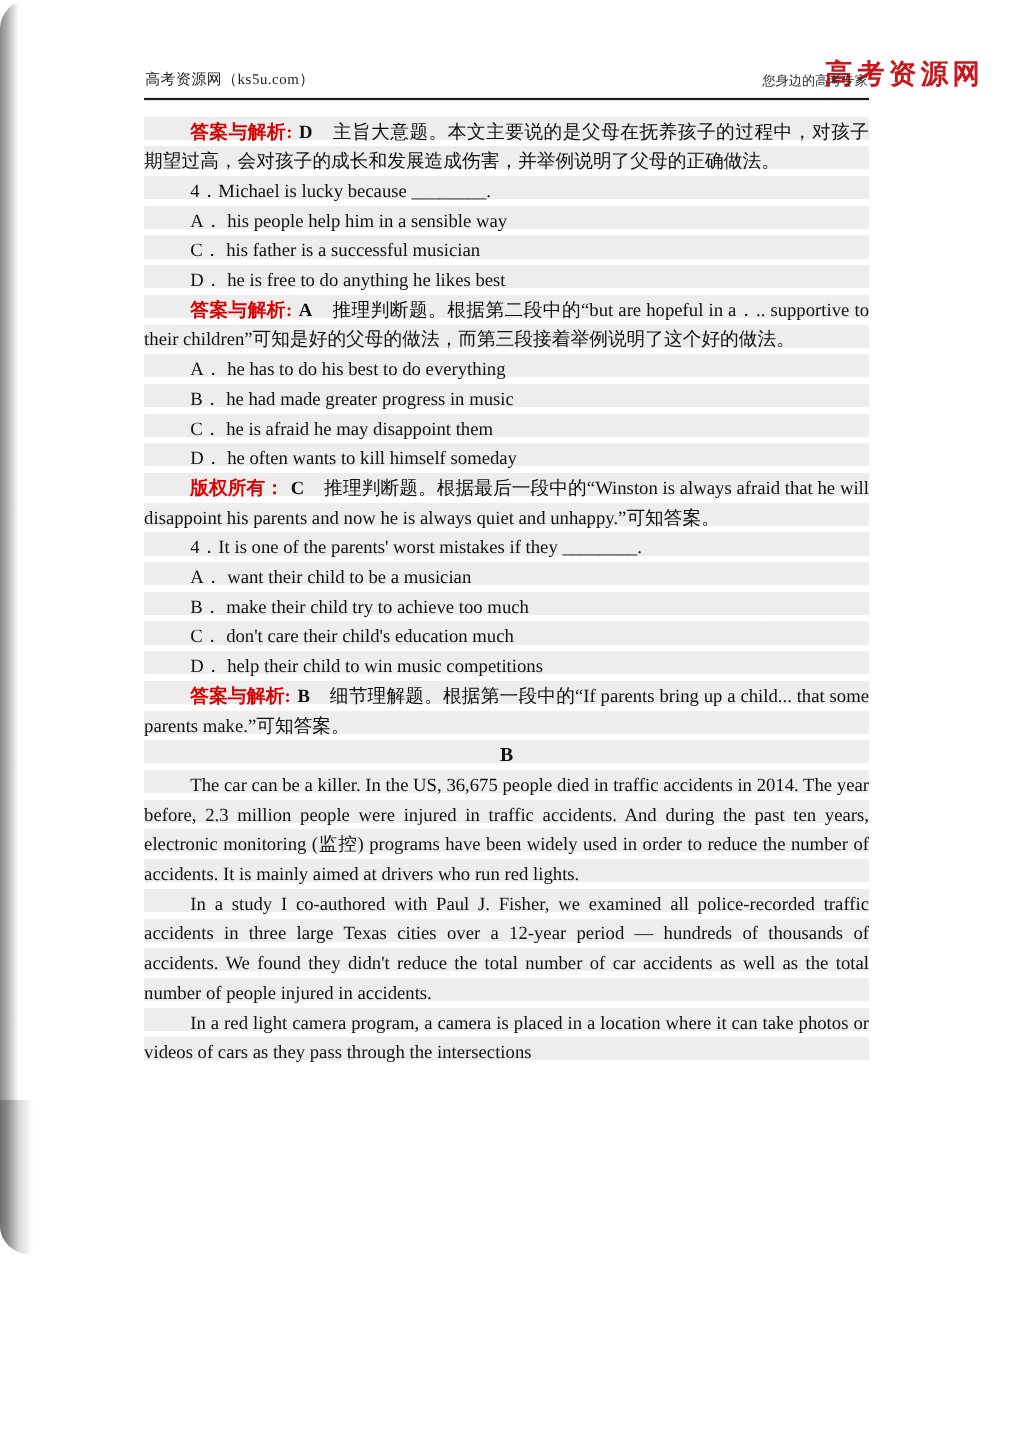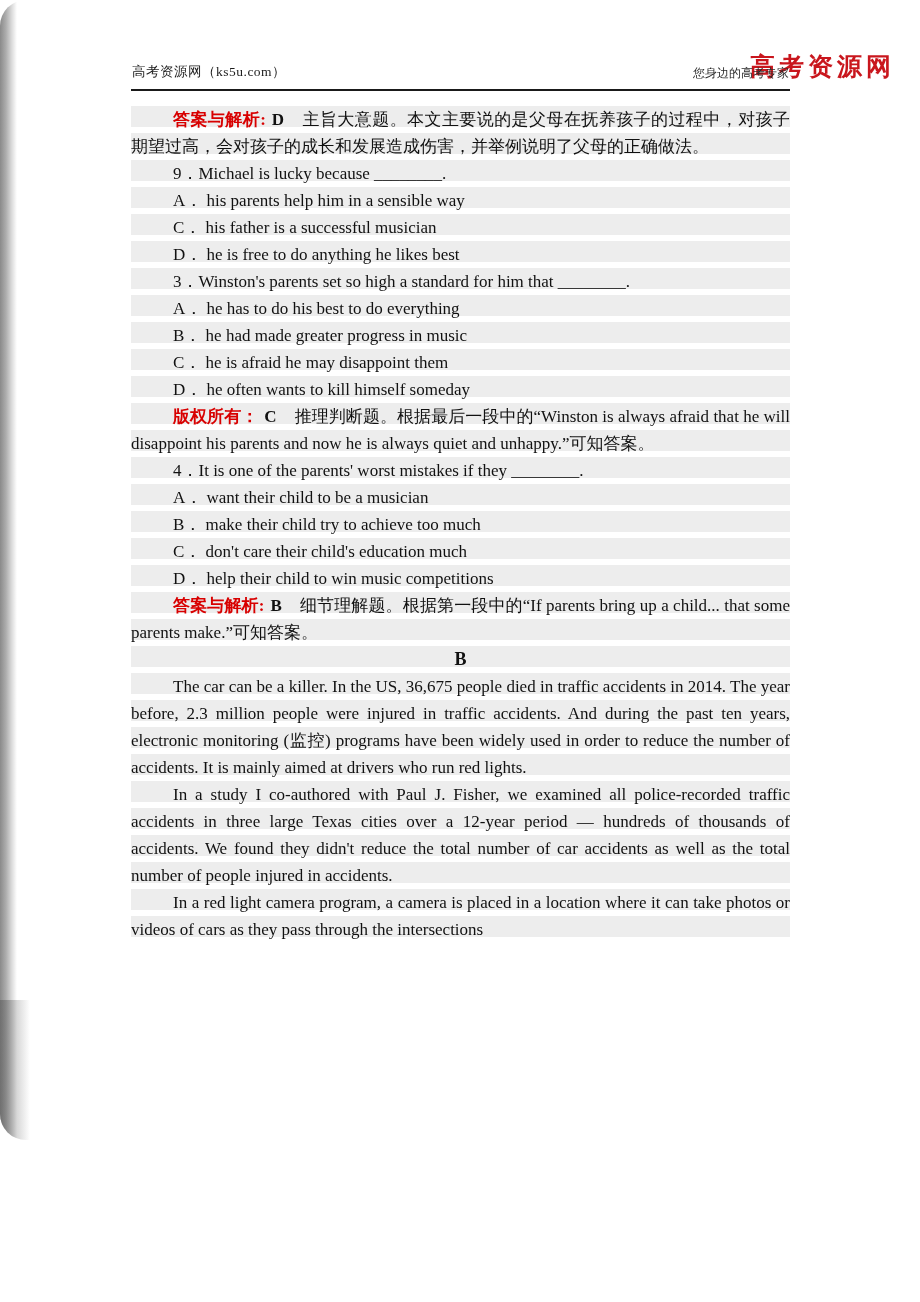--- a/index.html
+++ b/index.html
@@ -85,27 +85,27 @@
 
   <div class="header-site">高考资源网（ks5u.com）</div>
   <div class="header-logo">高考资源网</div>
   <div class="header-tagline">您身边的高考专家</div>
   <div class="header-rule"></div>
 
   <div class="content">
 
     <p class="para ans"><span class="ans-label">答案与解析:</span><span class="ans-letter">D</span><span>主旨大意题。本文主要说的是父母在抚养孩子的过程中，对孩子期望过高，会对孩子的成长和发展造成伤害，并举例说明了父母的正确做法。</span></p>
 
-    <p class="para q">9．Michael is lucky because ________.</p>
-    <p class="para opt">A． his parents help him in a sensible way</p>
+    <p class="para q">4．Michael is lucky because ________.</p>
+    <p class="para opt">A． his people help him in a sensible way</p>
     <p class="para opt">C． his father is a successful musician</p>
     <p class="para opt">D． he is free to do anything he likes best</p>
 
+    <p class="para ans"><span class="ans-label">答案与解析:</span><span class="ans-letter">A</span><span>推理判断题。根据第二段中的“but are hopeful in a．.. supportive to their children”可知是好的父母的做法，而第三段接着举例说明了这个好的做法。</span></p>
 
-    <p class="para q">3．Winston's parents set so high a standard for him that ________.</p>
     <p class="para opt">A． he has to do his best to do everything</p>
     <p class="para opt">B． he had made greater progress in music</p>
     <p class="para opt">C． he is afraid he may disappoint them</p>
     <p class="para opt">D． he often wants to kill himself someday</p>
 
     <p class="para ans"><span class="ans-label">版权所有：</span><span class="ans-letter">C</span><span>推理判断题。根据最后一段中的“Winston is always afraid that he will disappoint his parents and now he is always quiet and unhappy.”可知答案。</span></p>
 
     <p class="para q">4．It is one of the parents' worst mistakes if they ________.</p>
     <p class="para opt">A． want their child to be a musician</p>
     <p class="para opt">B． make their child try to achieve too much</p>

